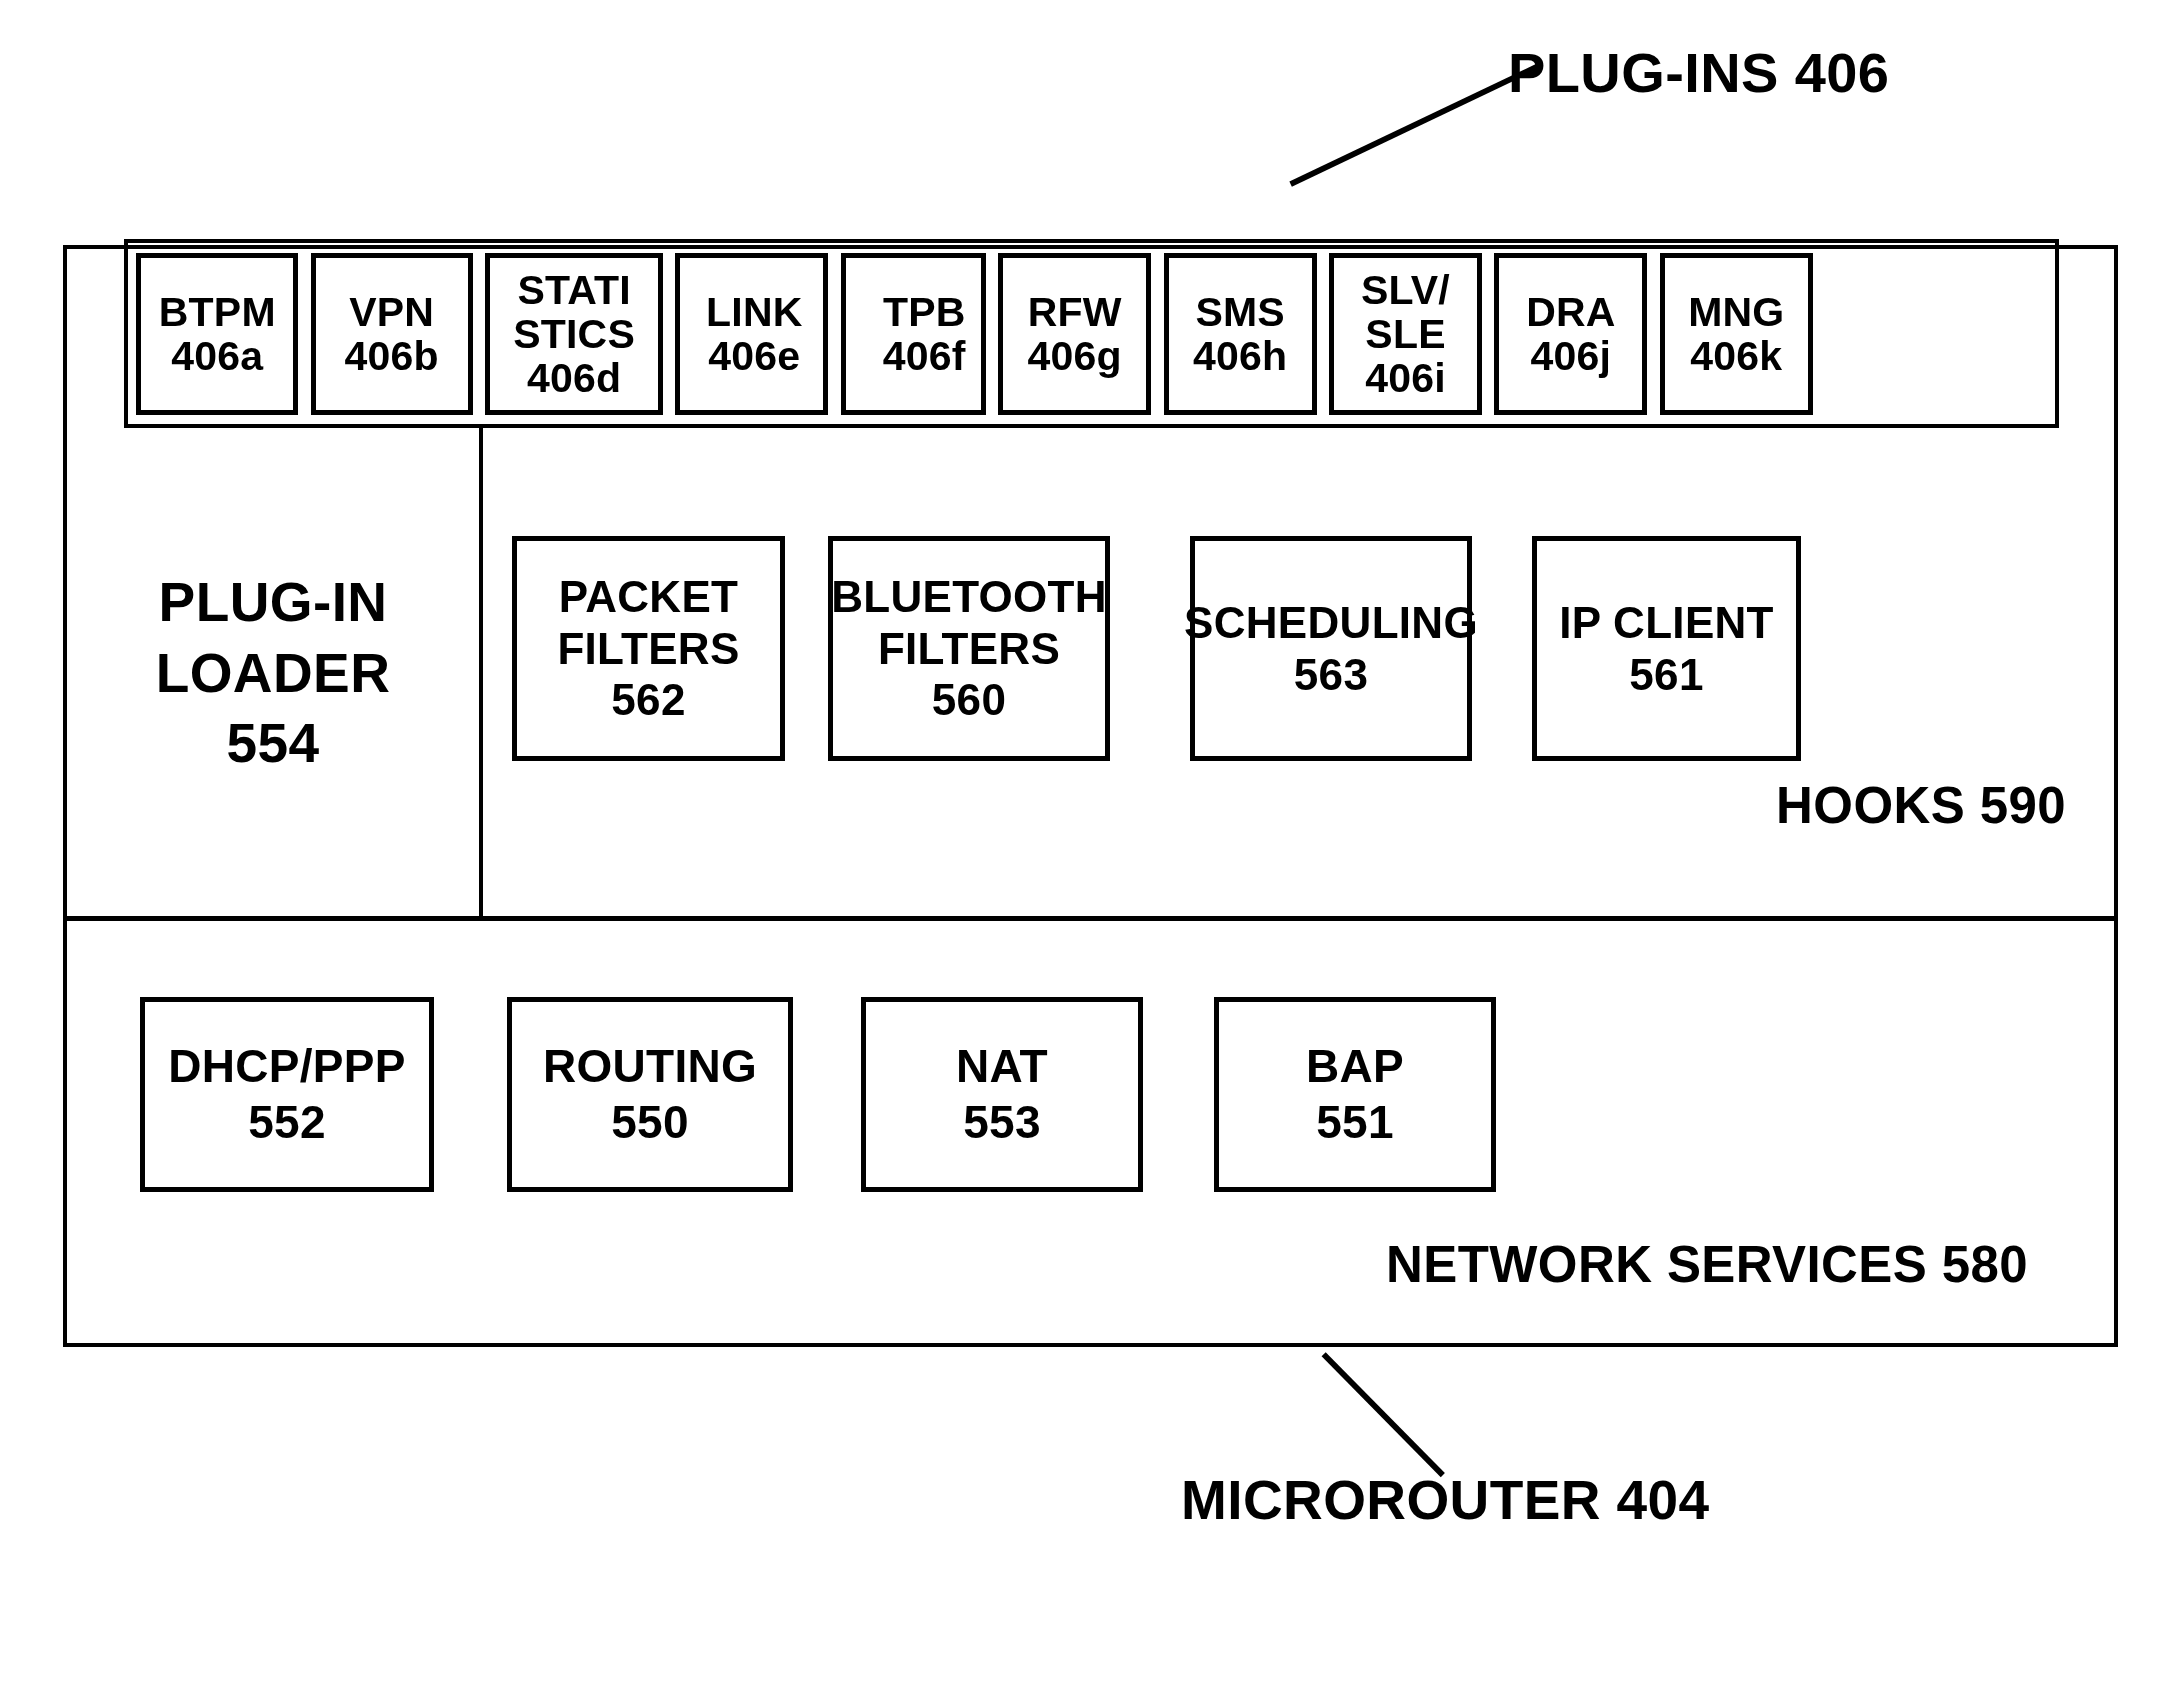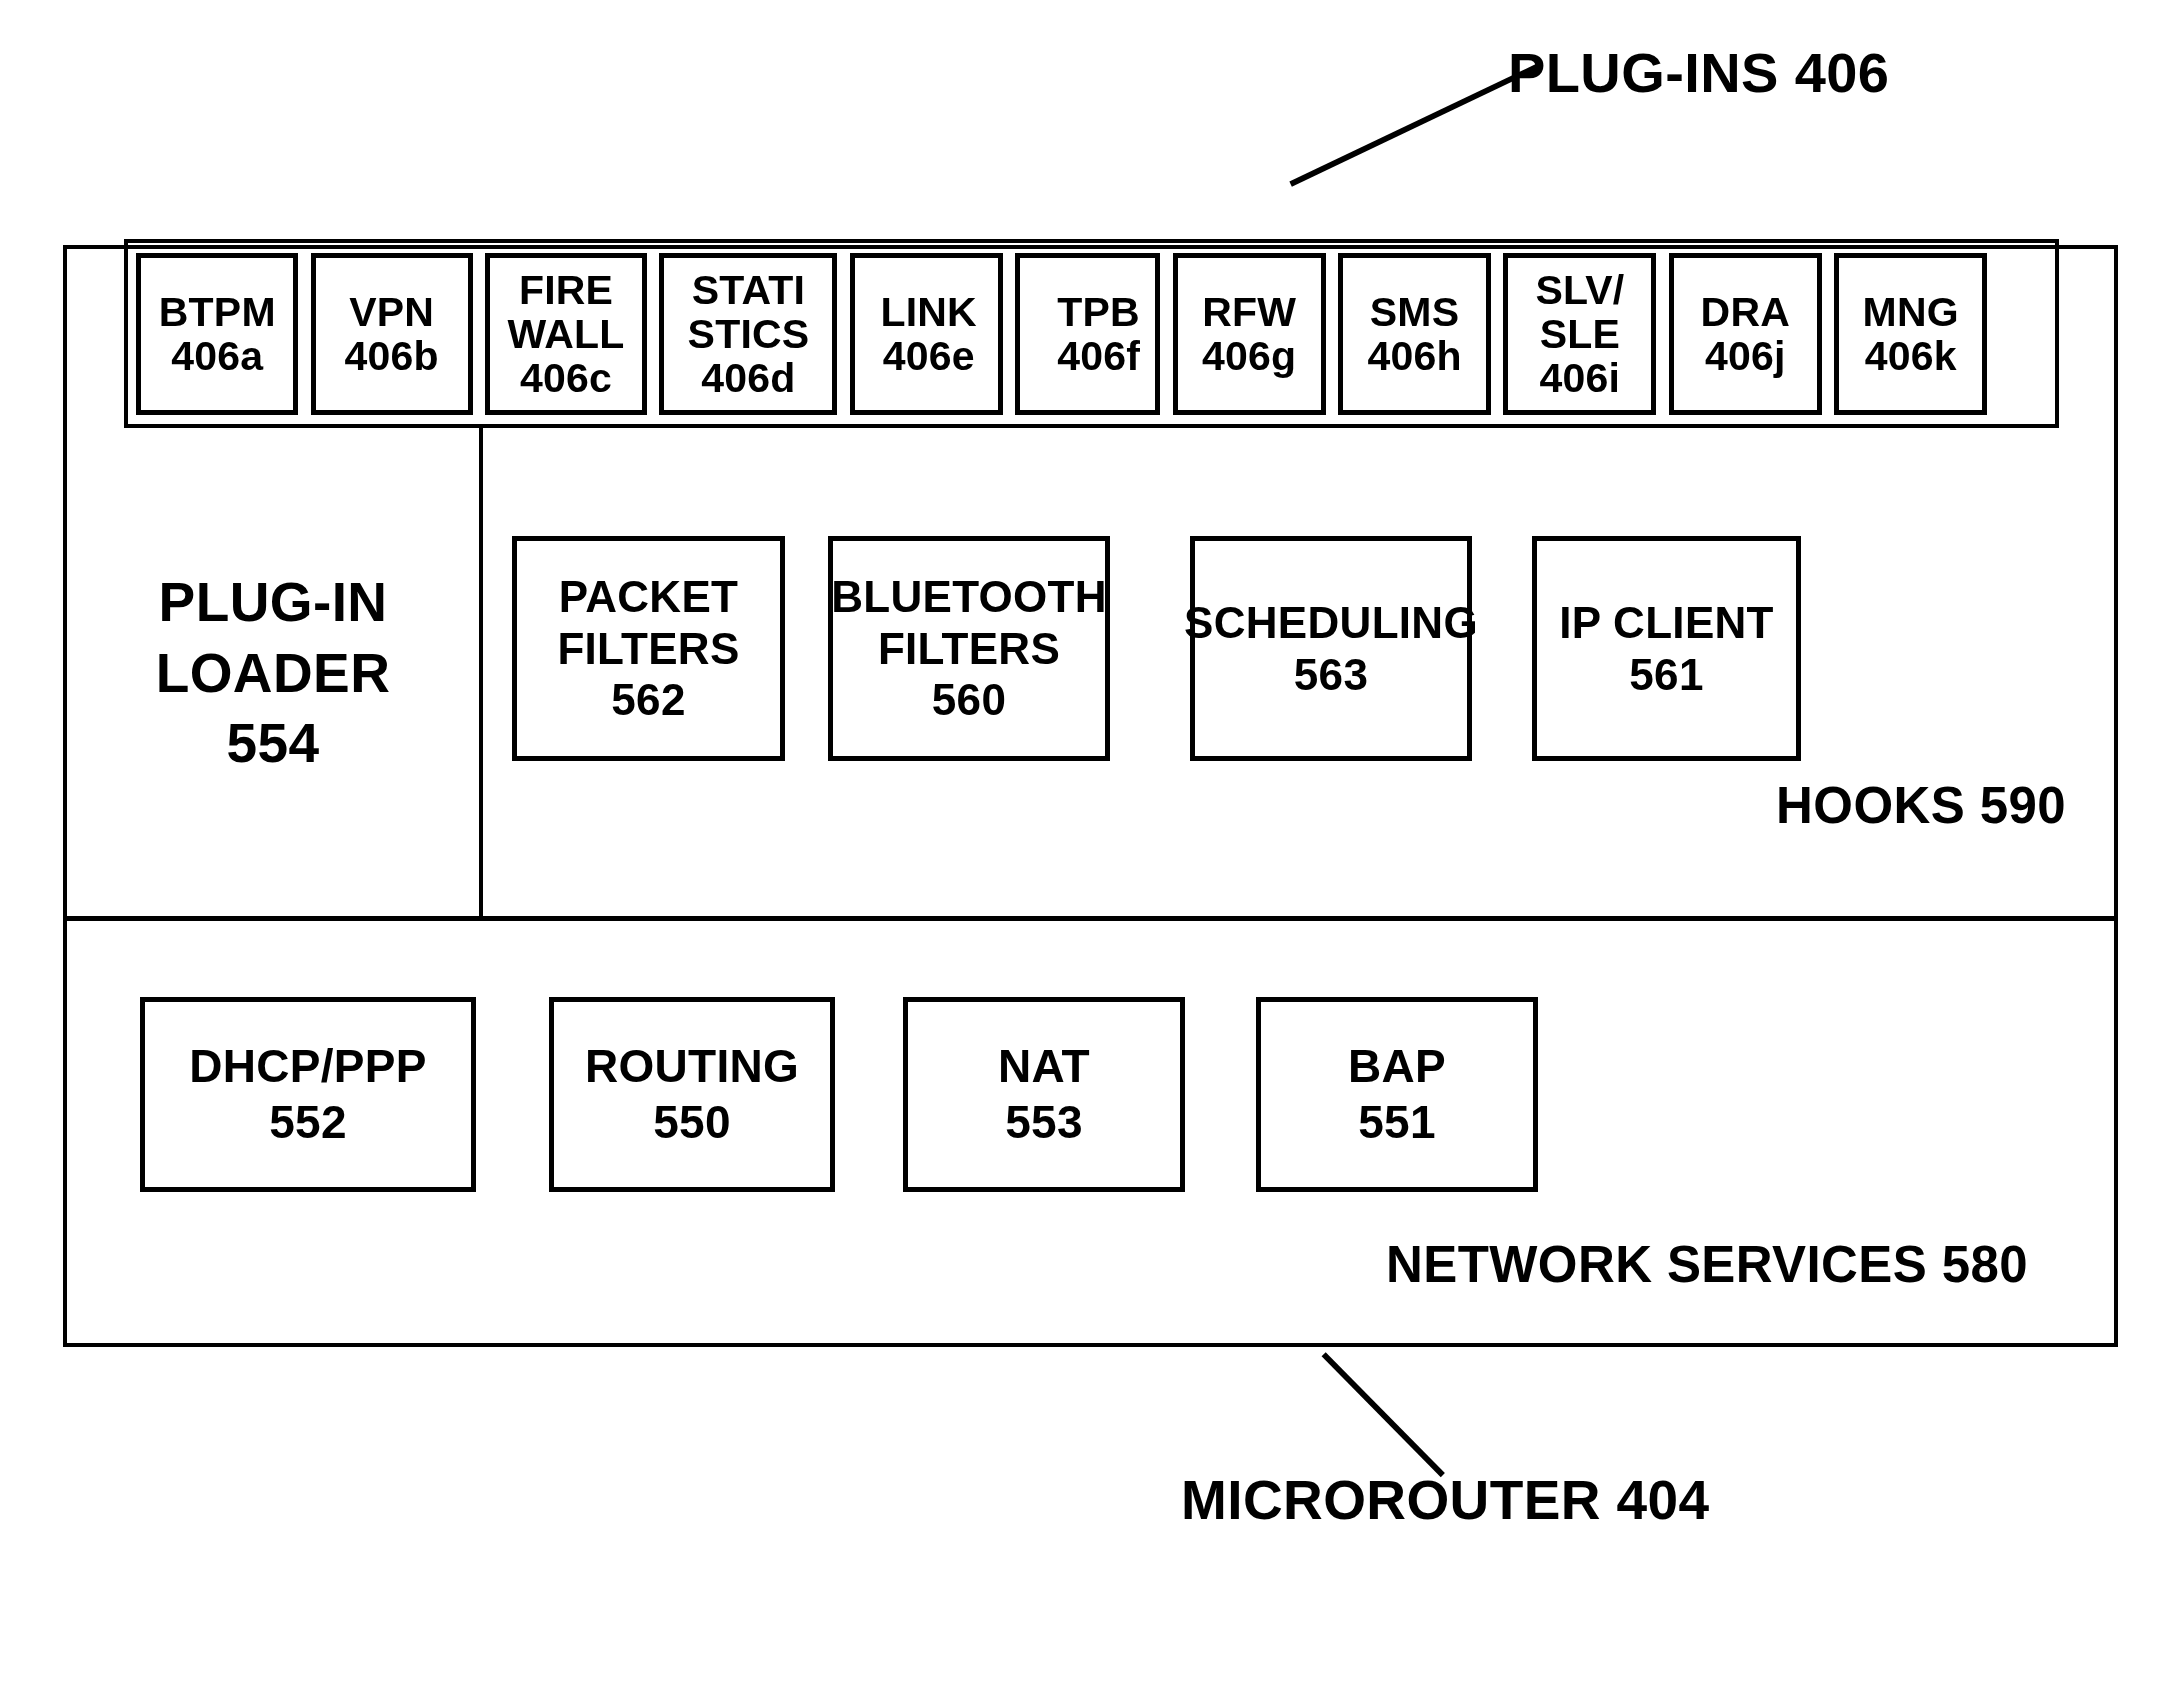--- a/index.html
+++ b/index.html
@@ -214,25 +214,20 @@
 
 <div id="plugins-strip">
     <div class="plugin-box" style="width: 162px;">
       <span class="pl">BTPM</span>
       <span class="pl">406a</span>
     </div>
     <div class="plugin-box" style="width: 162px;">
       <span class="pl">VPN</span>
       <span class="pl">406b</span>
     </div>
-    <div class="plugin-box" style="width: 162px;">
-      <span class="pl">FIRE</span>
-      <span class="pl">WALL</span>
-      <span class="pl">406c</span>
-    </div>
     <div class="plugin-box" style="width: 178px;">
       <span class="pl">STATI</span>
       <span class="pl">STICS</span>
       <span class="pl">406d</span>
     </div>
     <div class="plugin-box" style="width: 153px; padding-left: 8px;">
       <span class="pl">LINK</span>
       <span class="pl">406e</span>
     </div>
     <div class="plugin-box" style="width: 145px; padding-left: 25px;">
@@ -289,21 +284,21 @@
       <div class="hook-box" style="width: 269px; margin-right: 0px;">
         <span class="pl">IP CLIENT</span>
         <span class="pl">561</span>
       </div>
     </div>
   <div id="hooks-region-label">HOOKS 590</div>
 </div>
 
 <div id="network-services-region">
   <div id="services-boxes">
-      <div class="service-box" style="width: 336px; margin-right: 73px;">
+      <div class="service-box" style="width: 294px; margin-right: 73px;">
         <span class="pl">DHCP/PPP</span>
         <span class="pl">552</span>
       </div>
       <div class="service-box" style="width: 286px; margin-right: 68px;">
         <span class="pl">ROUTING</span>
         <span class="pl">550</span>
       </div>
       <div class="service-box" style="width: 282px; margin-right: 71px;">
         <span class="pl">NAT</span>
         <span class="pl">553</span>

